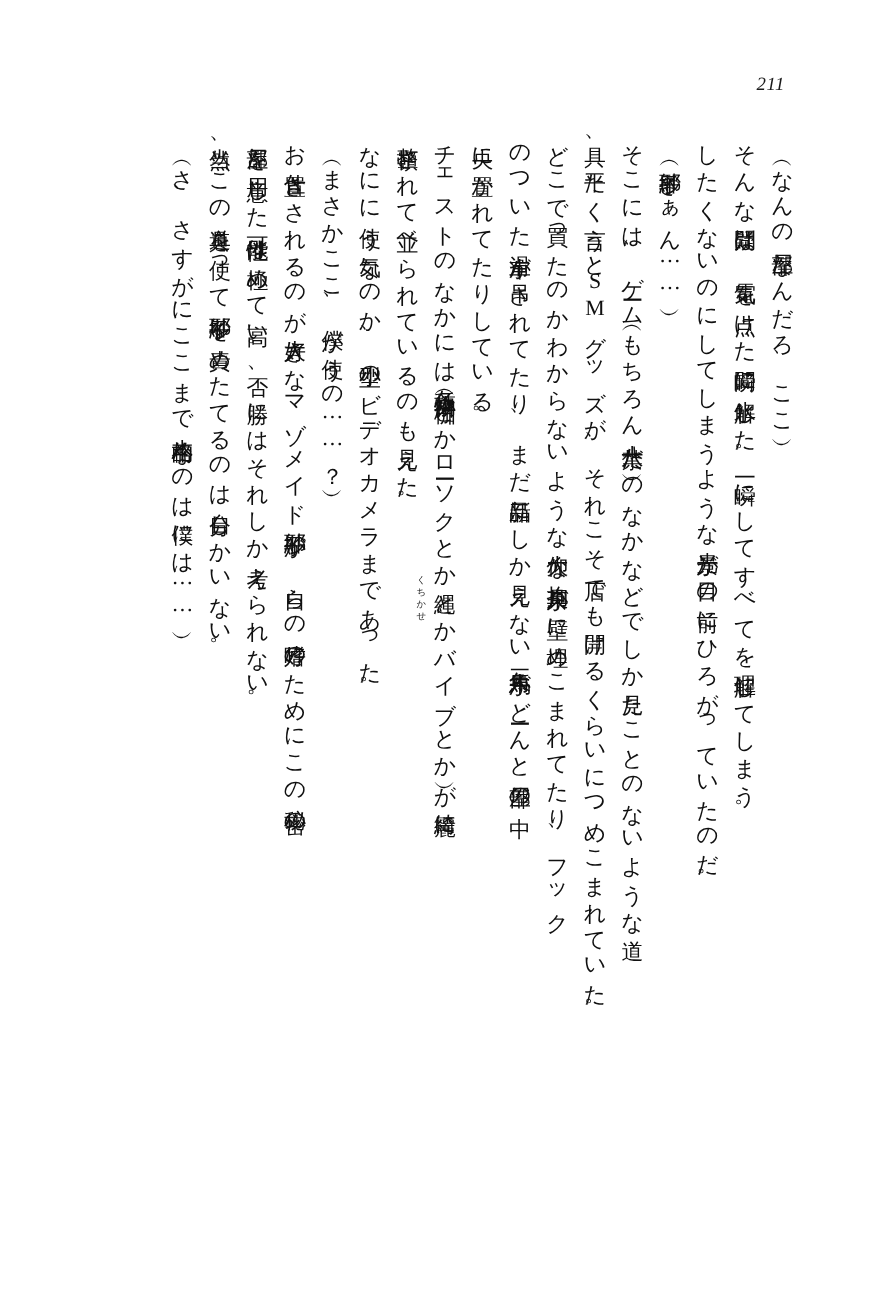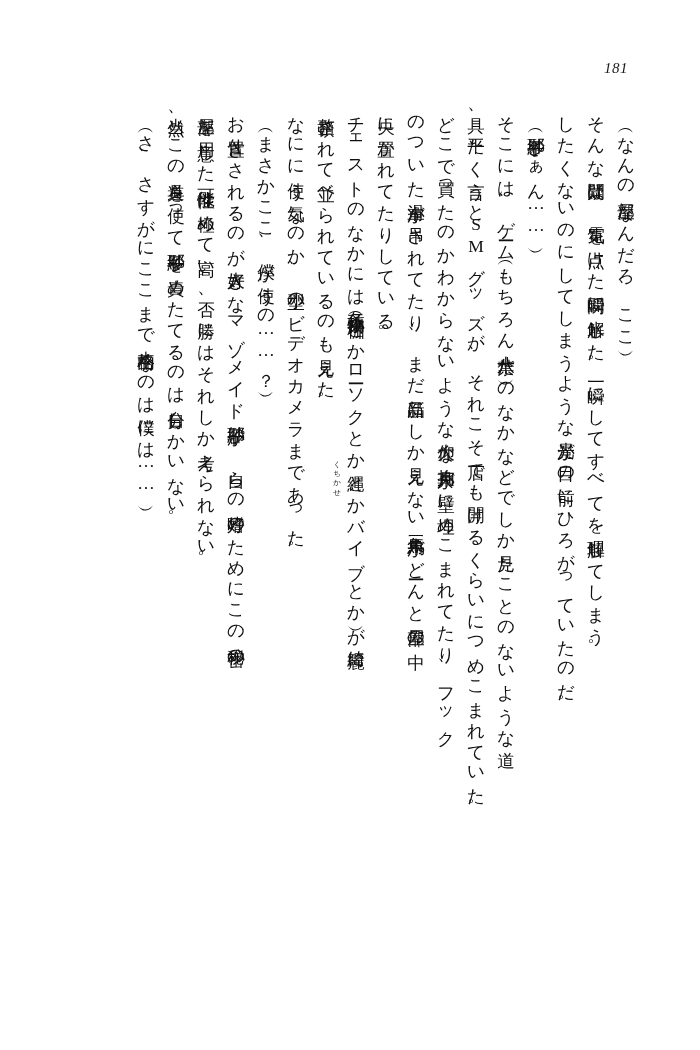--- a/index.html
+++ b/index.html
@@ -68,21 +68,21 @@
     white-space: pre;
     color: #222;
     font-family: "Liberation Serif", "DejaVu Serif", serif;
   }
 </style>
 </head>
 <body>
 
 <div class="page">
 
-  <div class="page-number">181</div>
+  <div class="page-number">211</div>
 
   <div class="text-block">
       <div class="vline indent">（なんの部屋なんだろ、ここ）</div>
       <div class="vline">そんな疑問は、電気を点けた瞬間に氷解した。一瞬にしてすべてを理解してしまう。</div>
       <div class="vline">したくないのにしてしまうような光景が目の前にひろがっていたのだ。</div>
       <div class="vline indent">（紗耶子さぁん……）</div>
       <div class="vline">そこには、ゲーム（もちろん十八禁だ）のなかなどでしか見たことのないような道</div>
       <div class="vline">具、平たく言うとSMグッズが、それこそ店でも開けるくらいにつめこまれていた。</div>
       <div class="vline">どこで買ったのかわからないような大仰な拘束具が壁に埋めこまれてたり、フック</div>
       <div class="vline">のついた滑車が吊されてたり、まだ新品にしか見えない三角木馬がどーんと部屋の中</div>

